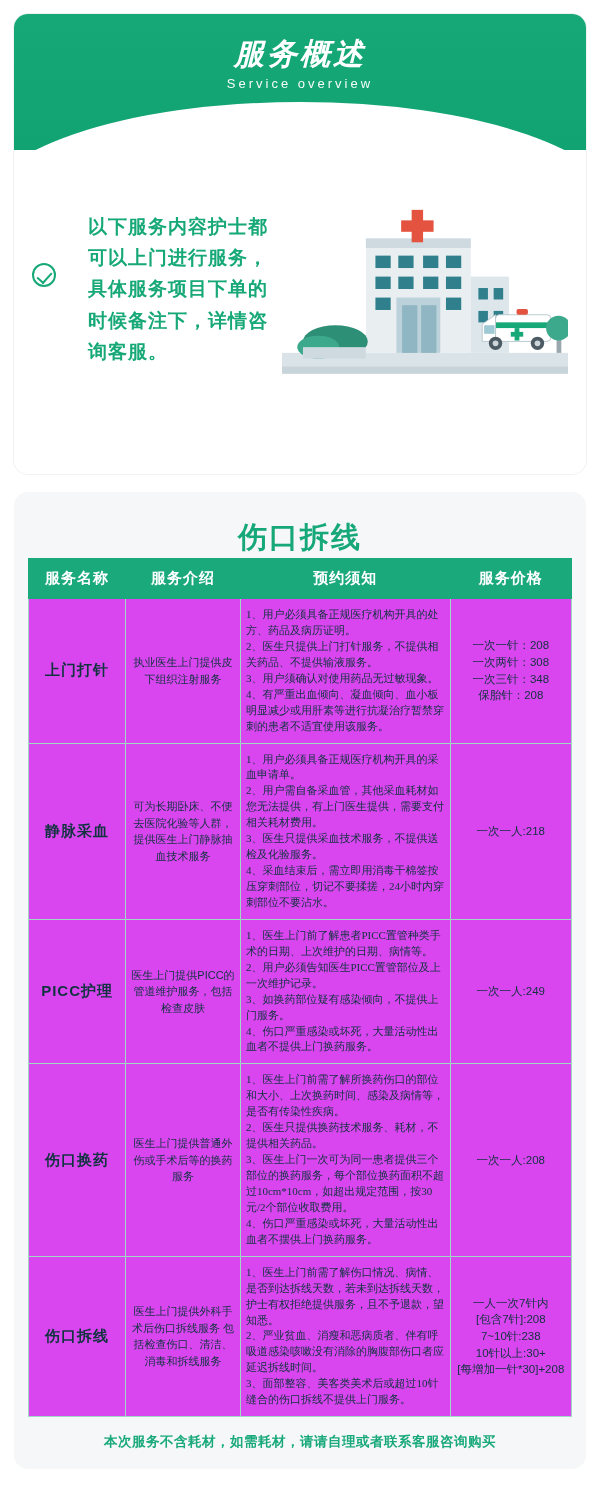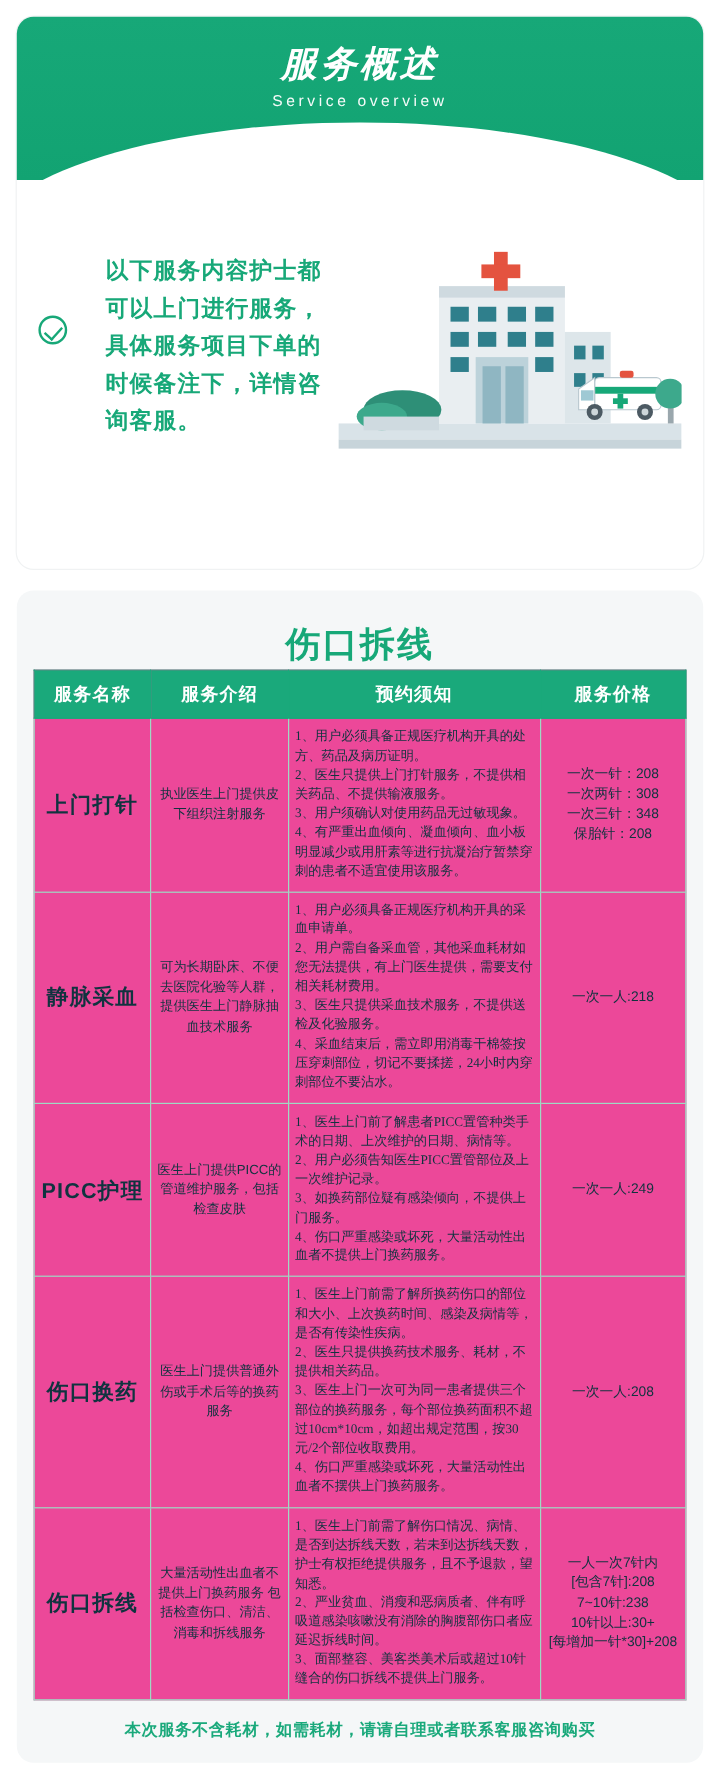--- a/index.html
+++ b/index.html
@@ -122,41 +122,41 @@
     color: #17a878;
     font-size: 18px;
     letter-spacing: 1px;
     margin-top: 2px;
     margin-bottom: 18px;
   }
 
   table.svc {
     width: 100%;
     border-collapse: collapse;
-    background: #ec4899;
+    background: #d946ef;
     table-layout: fixed;
   }
   table.svc th {
     background: #1aa97b;
     color: #ffffff;
     font-size: 15px;
     font-weight: bold;
     padding: 10px 2px;
     border: 1px solid #1aa97b;
     letter-spacing: 1px;
   }
   table.svc td {
     border: 1px solid #9fd9c4;
     vertical-align: middle;
     padding: 8px 5px;
     color: #10333f;
   }
   td.c-name {
     text-align: center;
-    font-size: 18px;
+    font-size: 15px;
     font-weight: bold;
     color: #0e2d38;
     letter-spacing: 1px;
   }
   td.c-intro {
     font-size: 11px;
     line-height: 1.5;
     text-align: center;
     color: #123a46;
   }
@@ -321,21 +321,21 @@
           <td class="c-name">伤口换药</td>
           <td class="c-intro">医生上门提供普通外伤或手术后等的换药服务</td>
           <td class="c-notice">1、医生上门前需了解所换药伤口的部位和大小、上次换药时间、感染及病情等，是否有传染性疾病。
 2、医生只提供换药技术服务、耗材，不提供相关药品。
 3、医生上门一次可为同一患者提供三个部位的换药服务，每个部位换药面积不超过10cm*10cm，如超出规定范围，按30元/2个部位收取费用。
 4、伤口严重感染或坏死，大量活动性出血者不摆供上门换药服务。</td>
           <td class="c-price">一次一人:208</td>
         </tr>
         <tr>
           <td class="c-name">伤口拆线</td>
-          <td class="c-intro">大量活动性出血者不提供上门换药服务 包括检查伤口、清洁、消毒和拆线服务</td>
+          <td class="c-intro">医生上门提供外科手术后伤口拆线服务 包括检查伤口、清洁、消毒和拆线服务</td>
           <td class="c-notice">1、医生上门前需了解伤口情况、病情、是否到达拆线天数，若未到达拆线天数，护士有权拒绝提供服务，且不予退款，望知悉。
 2、严业贫血、消瘦和恶病质者、伴有呼吸道感染咳嗽没有消除的胸腹部伤口者应延迟拆线时间。
 3、面部整容、美客类美术后或超过10针缝合的伤口拆线不提供上门服务。</td>
           <td class="c-price">一人一次7针内
 [包含7针]:208
 7~10针:238
 10针以上:30+
 [每增加一针*30]+208</td>
         </tr>
       </tbody>

